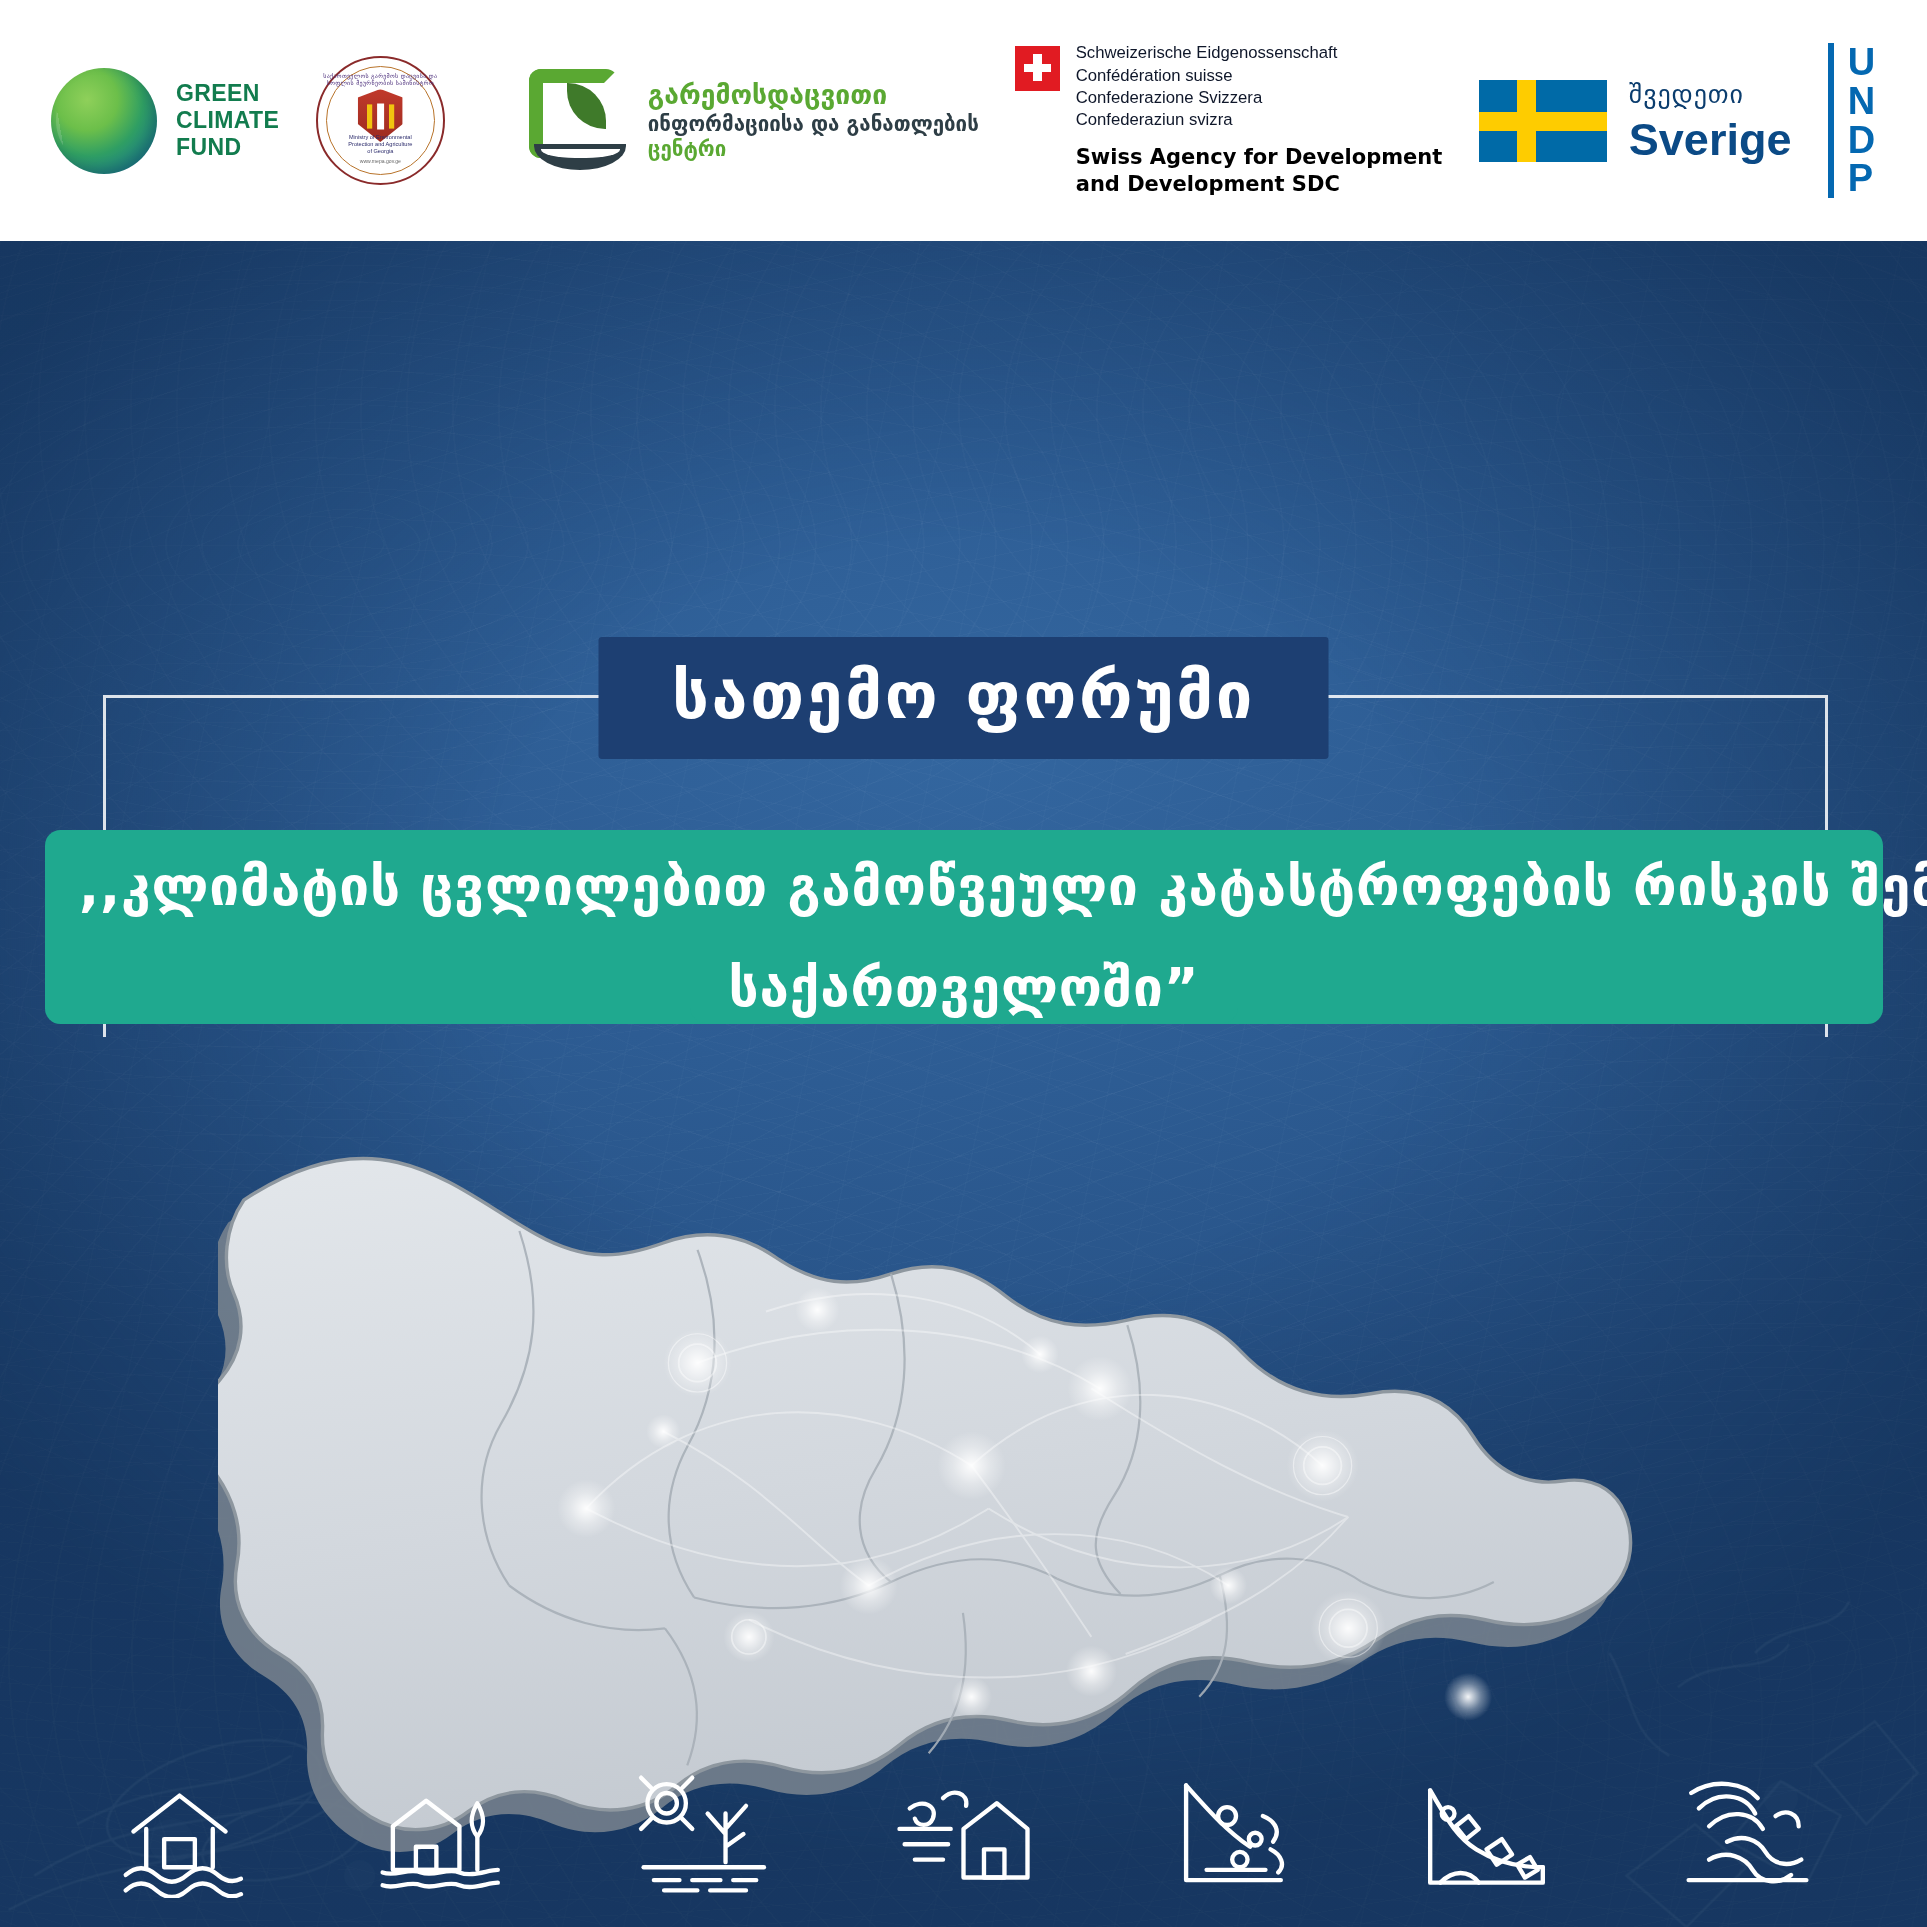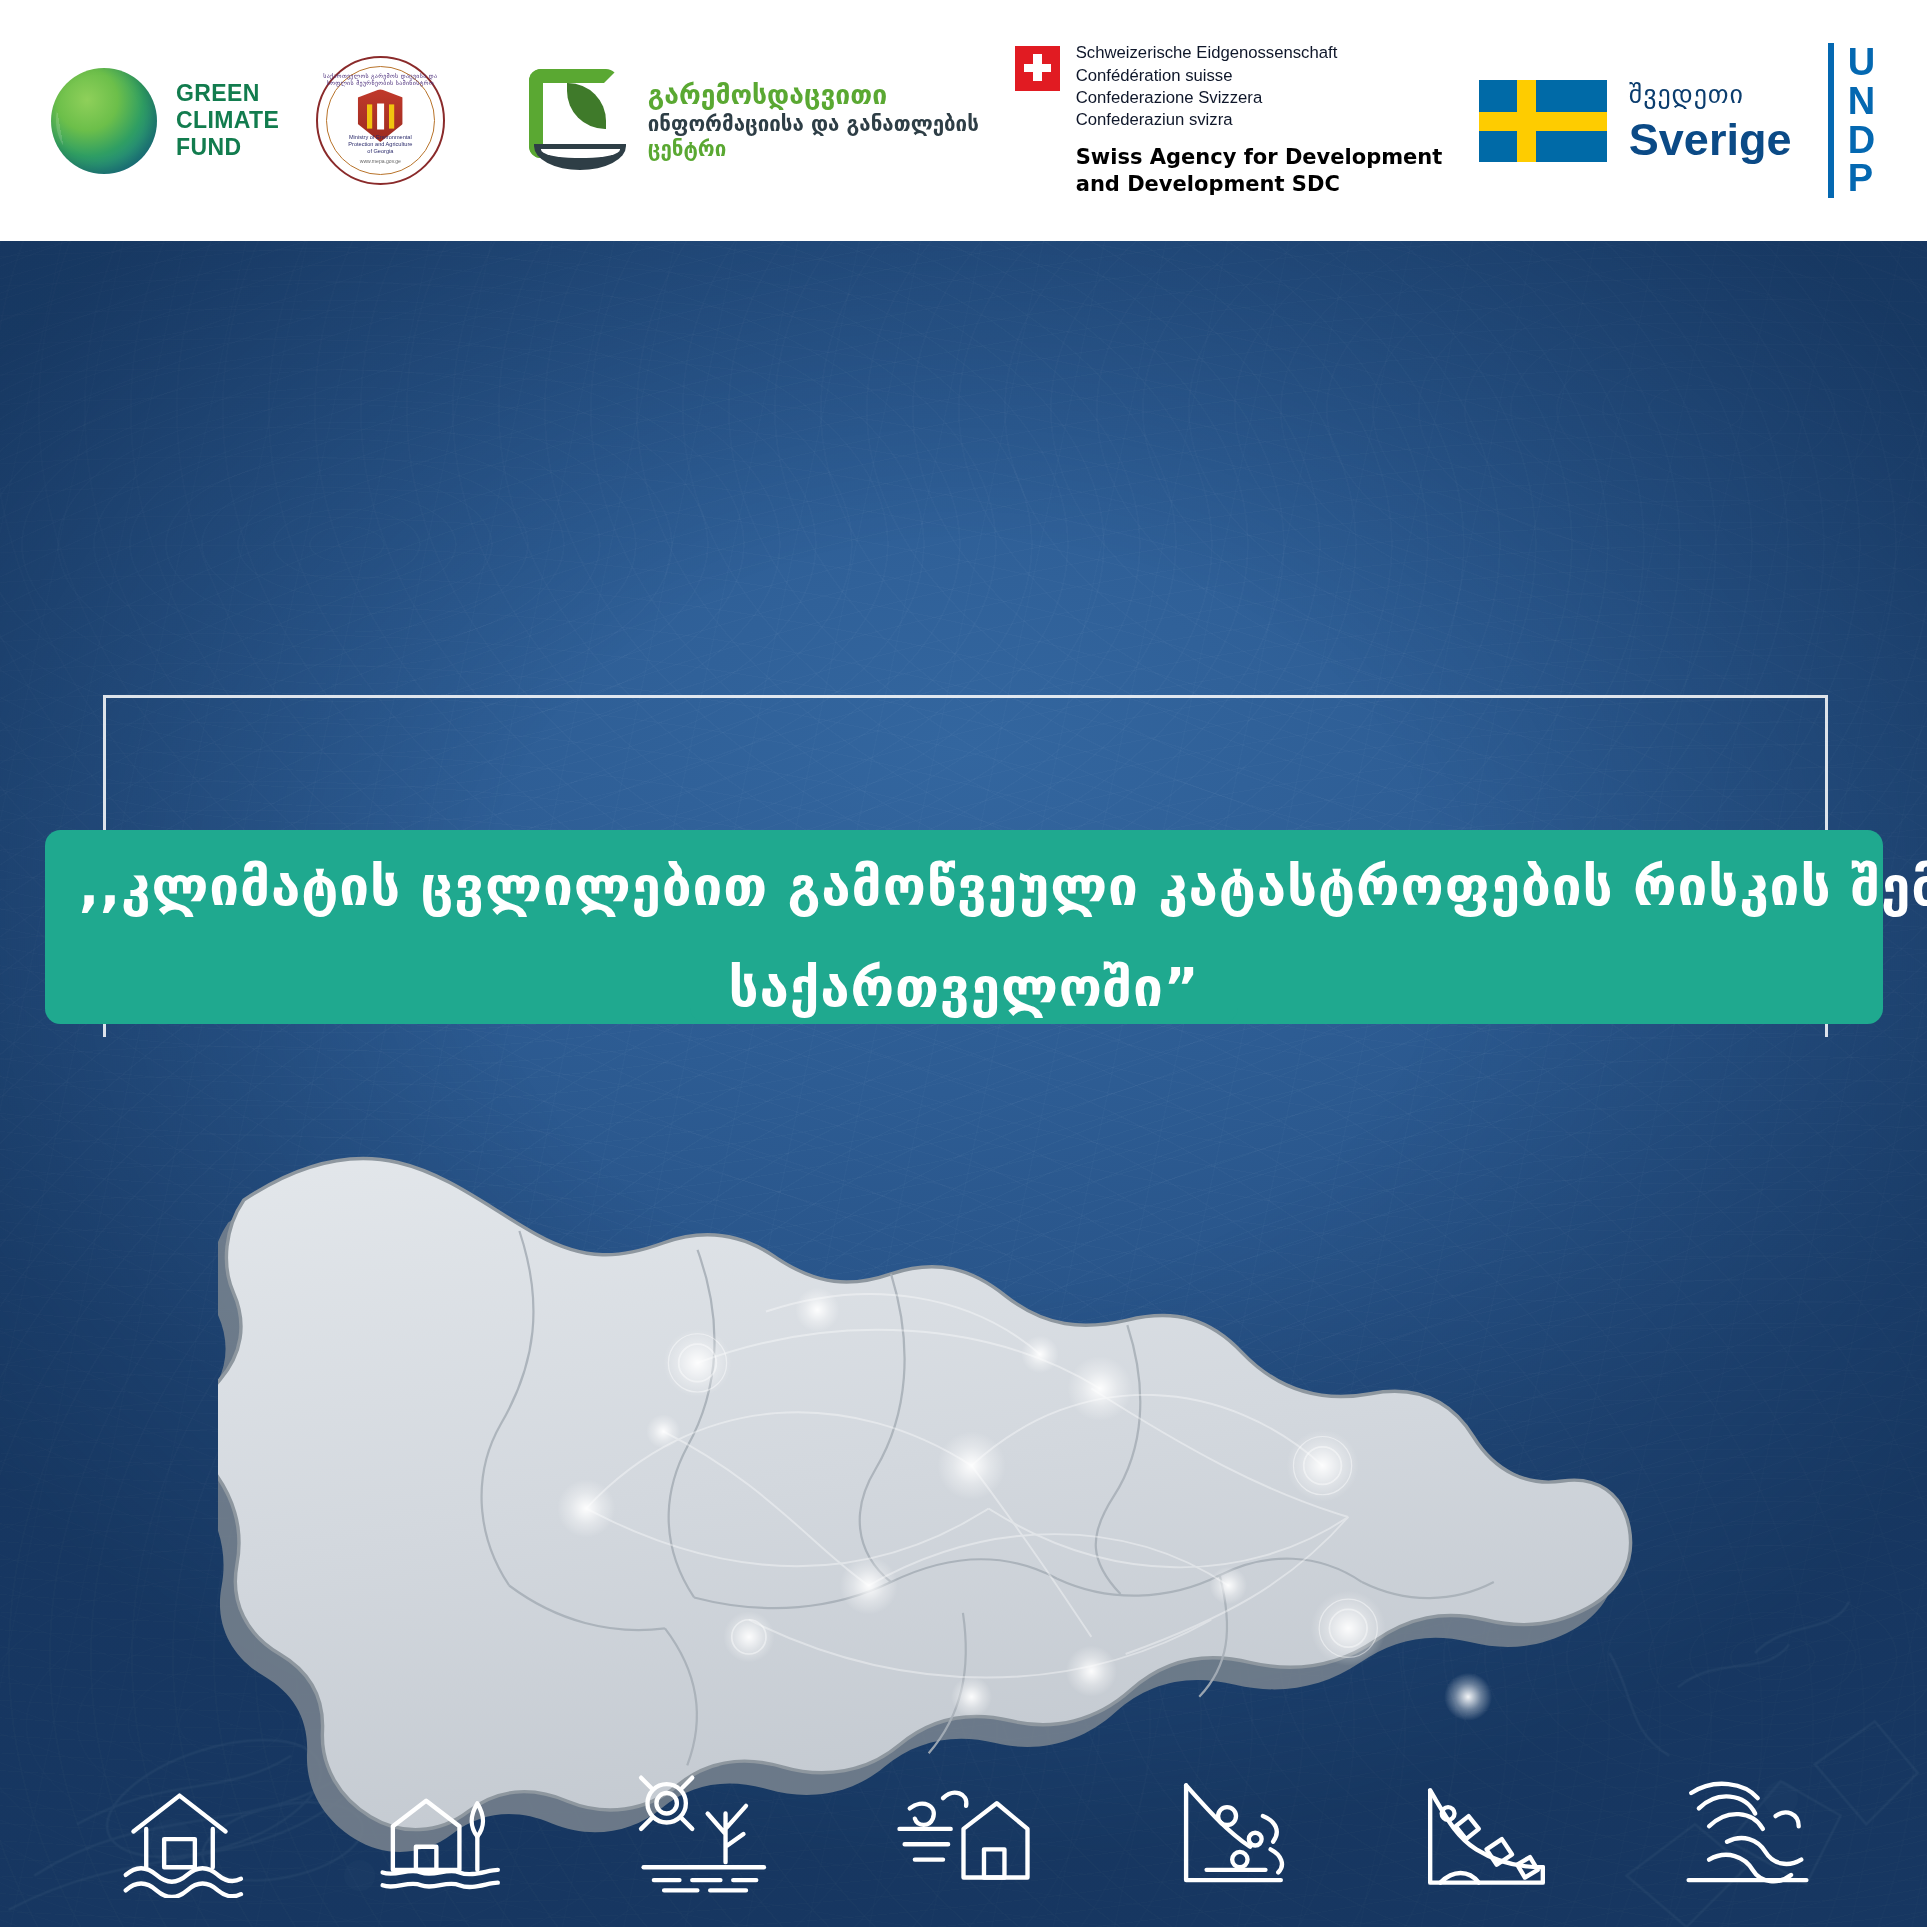--- a/index.html
+++ b/index.html
@@ -424,20 +424,23 @@
         <circle cx="200" cy="520" r="26"></circle>
         <circle cx="420" cy="560" r="18"></circle>
         <circle cx="2080" cy="470" r="20"></circle>
       </g>
     </svg>
 
     <div class="bg-vignette"></div>
 
     <div class="frame"></div>
 
+    <div class="title-badge">
+      <span>სათემო ფორუმი</span>
+    </div>
 
     <div class="green-panel">
       <div class="green-panel-inner">
         <div class="line1">,,კლიმატის ცვლილებით გამოწვეული კატასტროფების რისკის შემცირება</div>
         <div class="line2">საქართველოში”</div>
       </div>
     </div>
 
     <div class="map-wrap">
       <svg viewBox="0 0 1760 960" preserveAspectRatio="xMidYMid meet">

